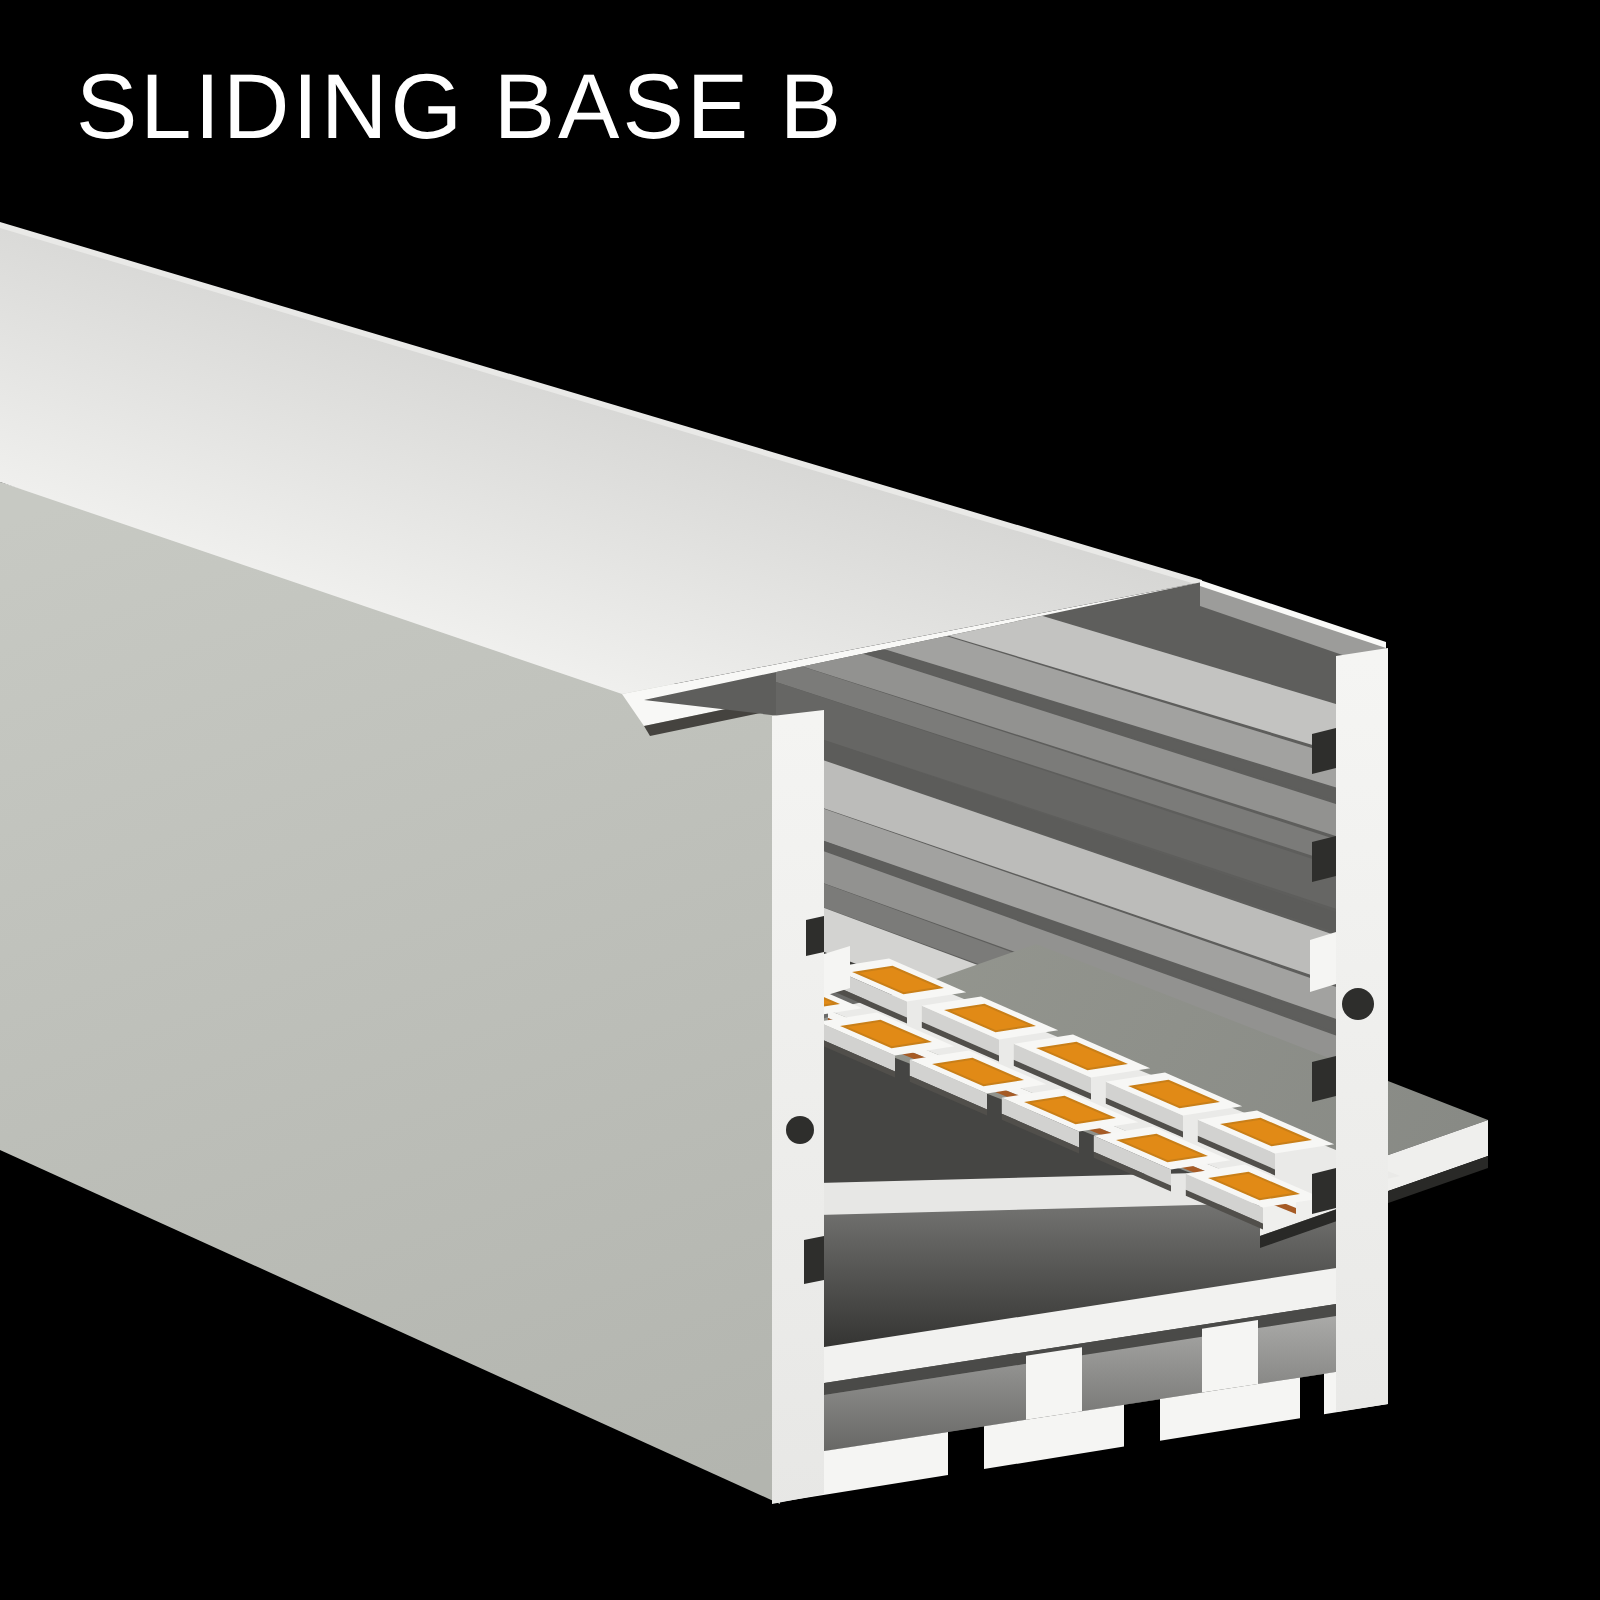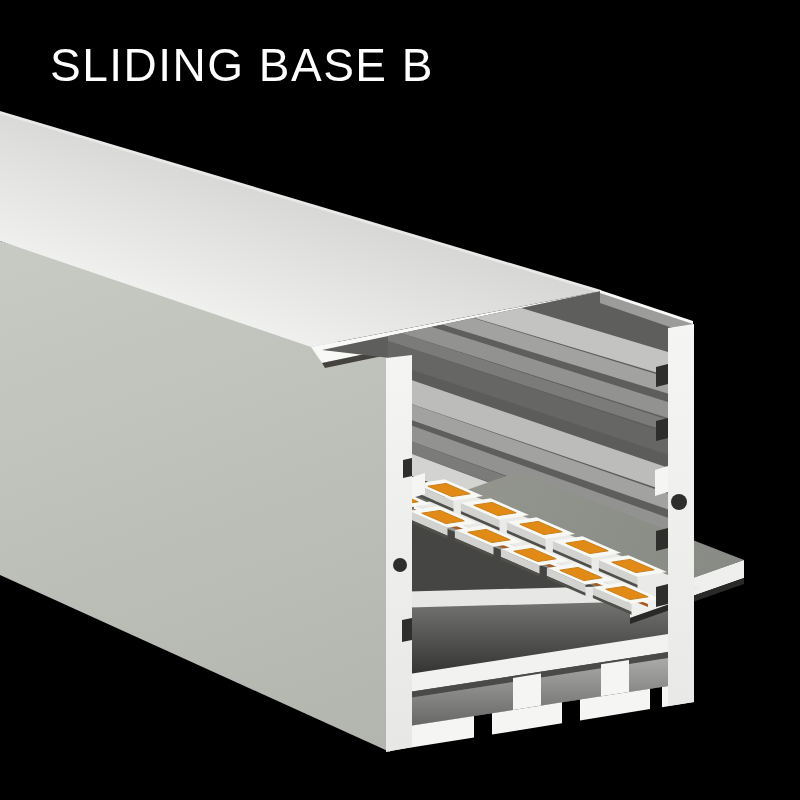--- a/index.html
+++ b/index.html
@@ -1,17 +1,17 @@
 <!DOCTYPE html>
 <html><head>
 <meta charset="utf-8">
 <style>
   html,body{margin:0;padding:0;background:#000;}
   .stage{position:relative;width:800px;height:800px;background:#000;overflow:hidden;font-family:"Liberation Sans",sans-serif;}
-  .title{position:absolute;left:34px;top:26px;margin:16px;color:#fff;font-size:46px;font-weight:400;letter-spacing:1.5px;line-height:1.0;font-family:"Liberation Sans",sans-serif;}
+  .title{position:absolute;left:34px;top:26px;margin:4px;color:#fff;font-size:46px;font-weight:400;letter-spacing:1.5px;line-height:1.0;font-family:"Liberation Sans",sans-serif;}
   svg{position:absolute;left:0;top:0;}
 </style>
 </head>
 <body>
 
 <div class="stage">
   <h1 class="title">SLIDING BASE B</h1>
   <svg id="scene" width="800" height="800" viewBox="0 0 800 800">
       <defs>
         <linearGradient id="gFace" gradientUnits="userSpaceOnUse" x1="60" y1="240" x2="260" y2="780">

